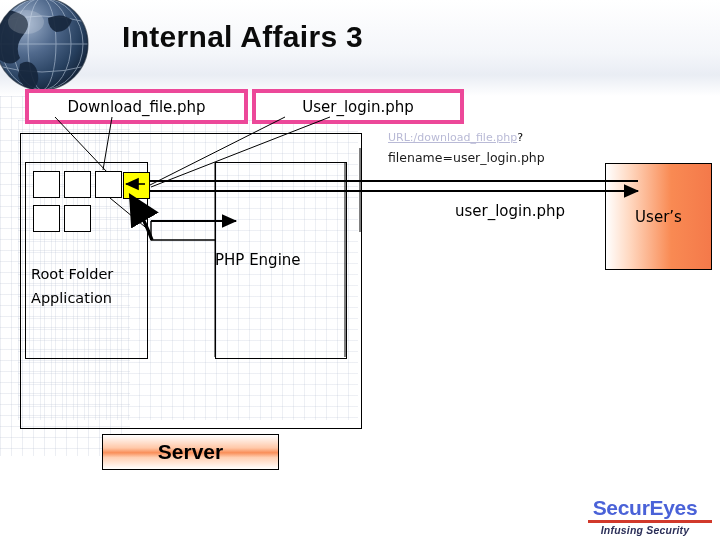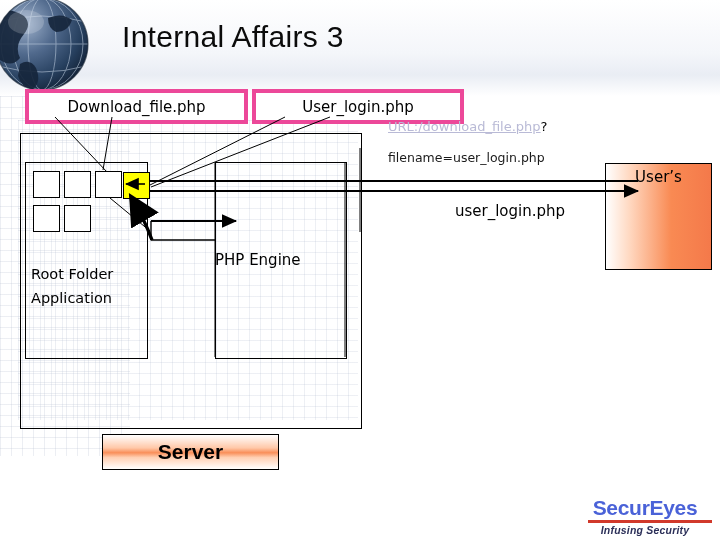--- a/index.html
+++ b/index.html
@@ -51,21 +51,21 @@
     left: -16px; top: -12px;
     width: 120px; height: 120px;
   }
 
   
   .title {
     position: absolute;
     left: 122px; top: 20px;
     font-family: "Liberation Sans", sans-serif;
     font-size: 30px;
-    font-weight: normal;
+    font-weight: bold;
     color: #0b0b0b;
     letter-spacing: 0.3px;
     white-space: nowrap;
   }
 
   
   .callout {
     position: absolute;
     border: 4px solid #ec4899;
     background: #ffffff;
@@ -150,32 +150,32 @@
 
   
   .browser-box {
     position: absolute;
     left: 605px; top: 163px;
     width: 105px; height: 105px;
     border: 1px solid #000000;
     background: linear-gradient(to right, #ffffff 0%, #ffd9c2 22%, #f98a53 62%, #f4794a 100%);
     display: flex;
     flex-direction: row;
-    align-items: flex-start;
+    align-items: center;
     justify-content: center;
     font-size: 15px;
     color: #000000;
     line-height: 26px;
   }
 
   
   .url-line {
     position: absolute;
-    left: 388px; top: 119px;
-    font-size: 13px;
+    left: 388px; top: 131px;
+    font-size: 11px;
     white-space: nowrap;
   }
   .url-link {
     color: #b9bad6;
     text-decoration: underline;
   }
   .url-q { color: #000000; }
   .filename-line {
     position: absolute;
     left: 388px; top: 150px;

